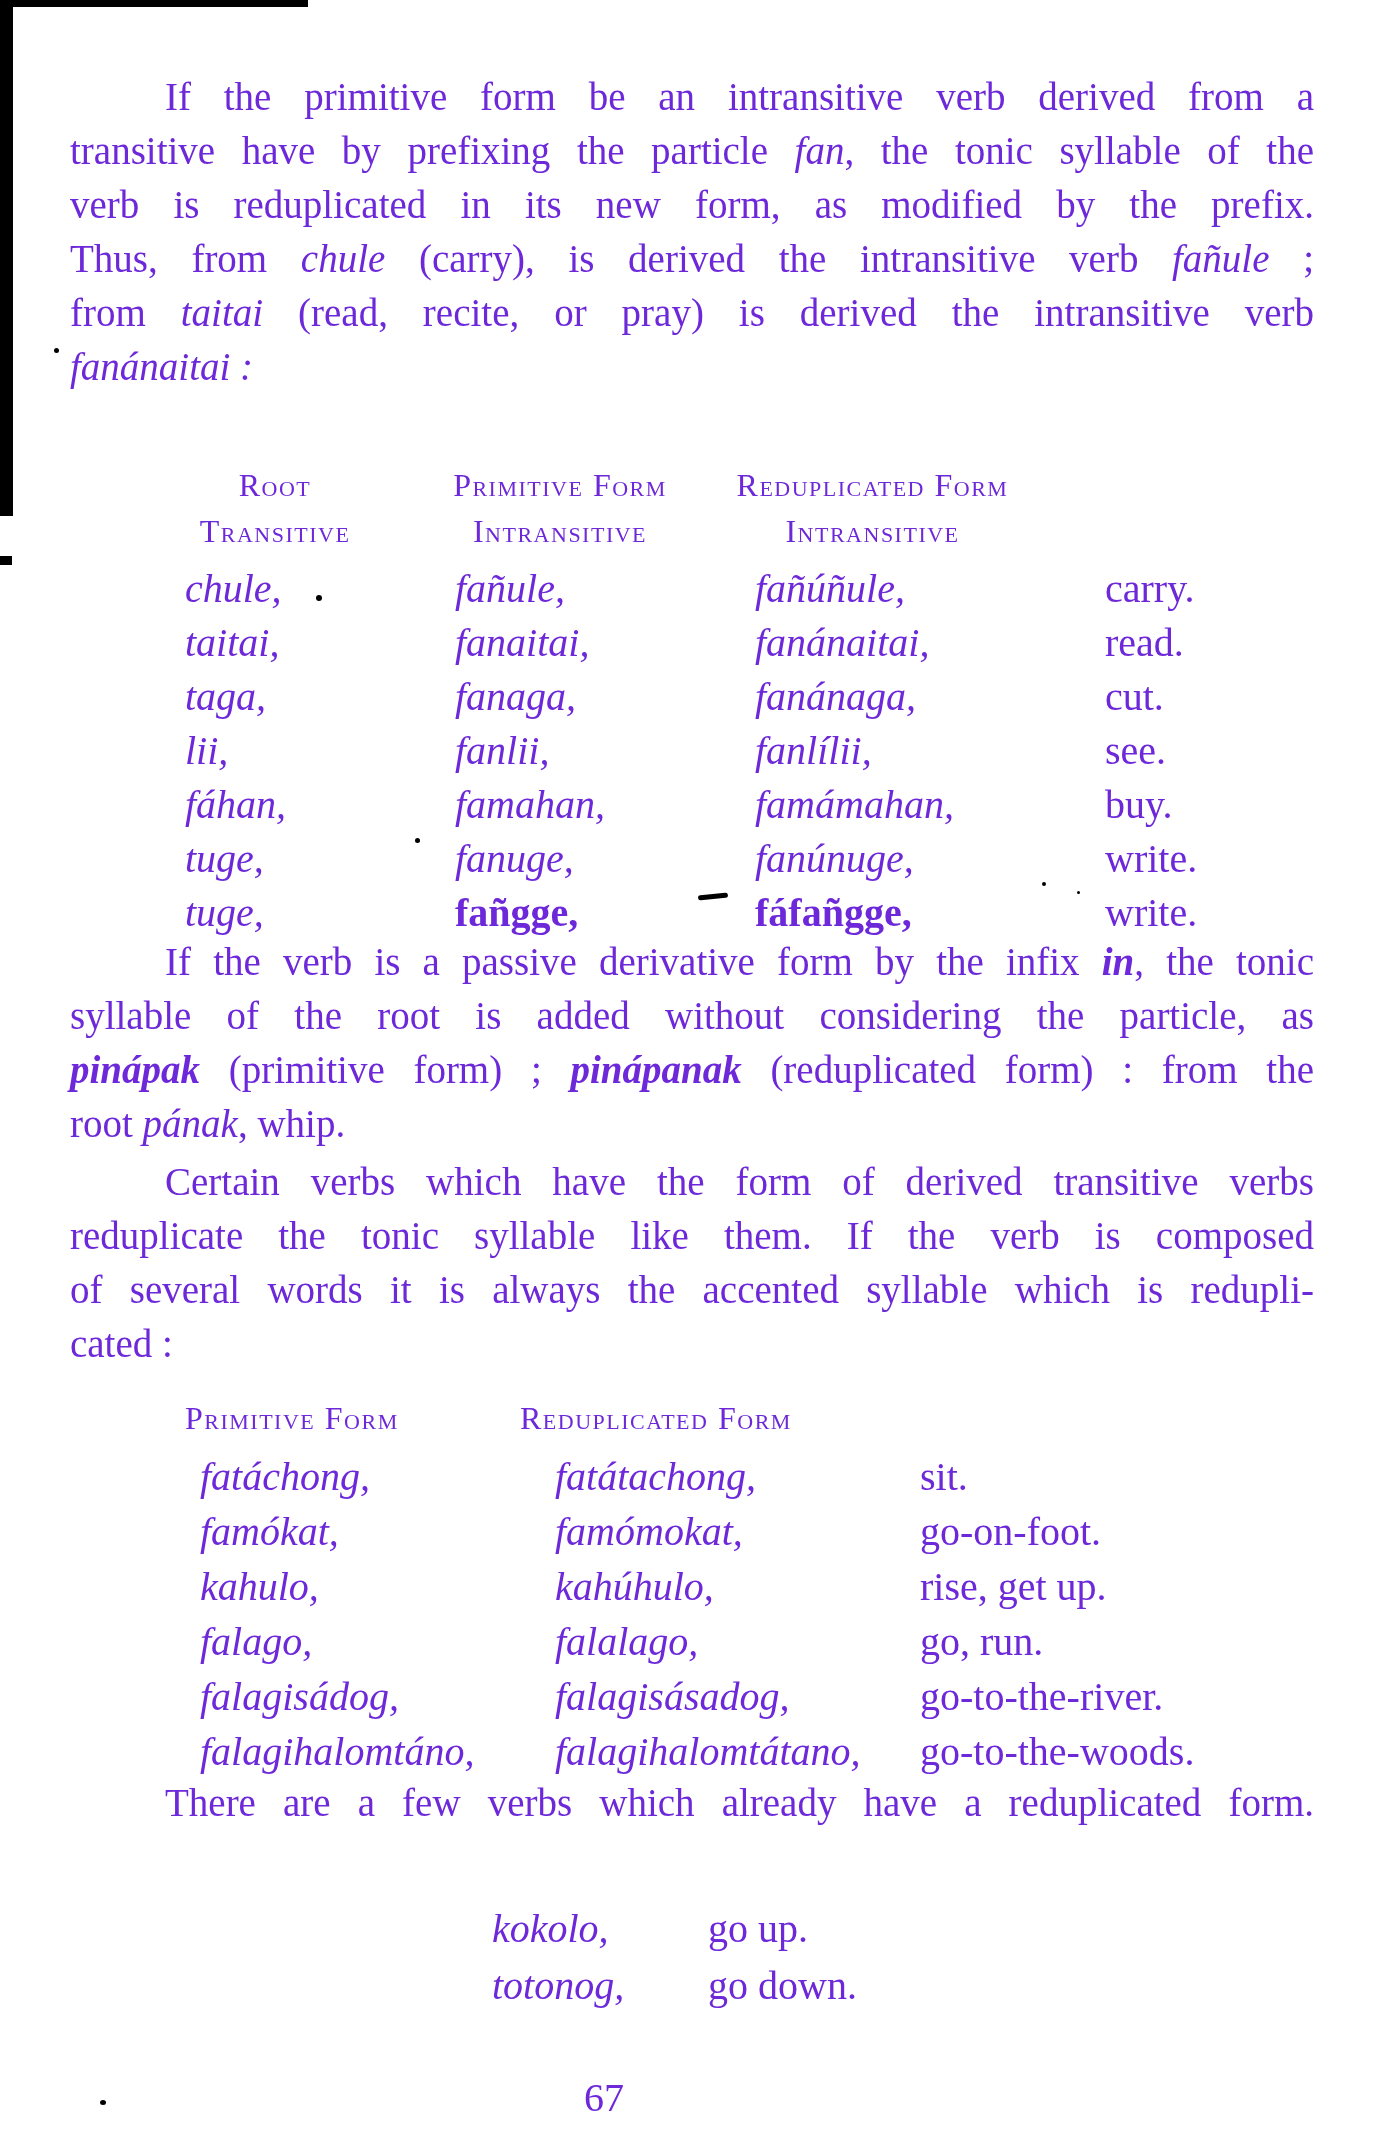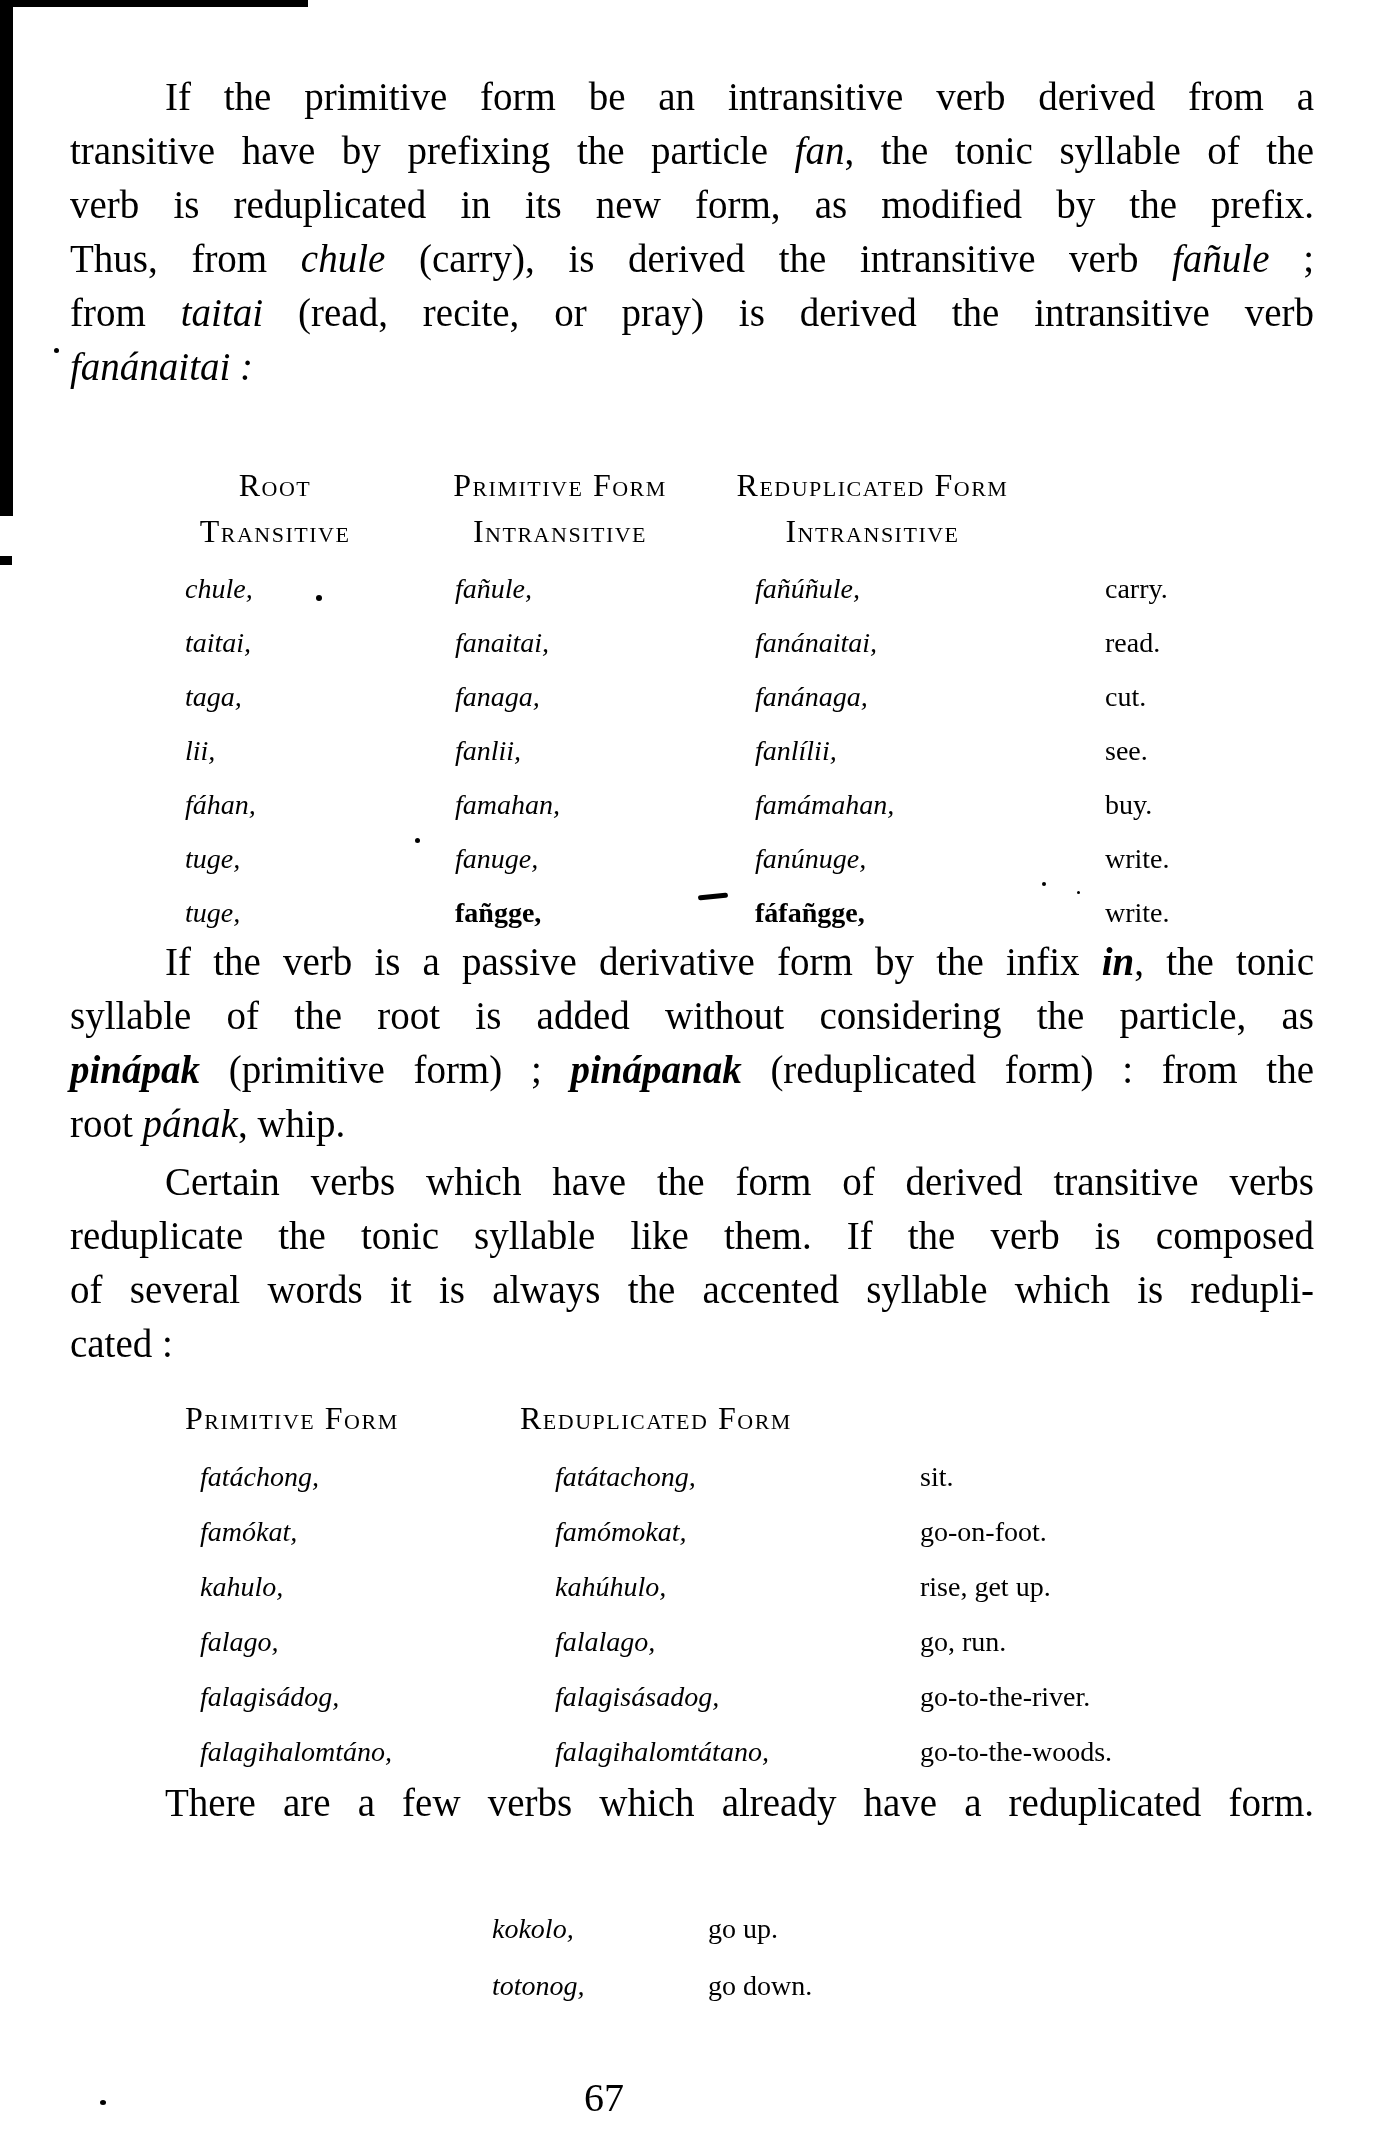--- a/index.html
+++ b/index.html
@@ -1,18 +1,18 @@
 <!DOCTYPE html>
 <html><head>
 <meta charset="utf-8">
 <style>
   html,body{margin:0;padding:0;background:#777;}
   .page{
     position:relative;width:1380px;height:2150px;background:#ffffff;
-    font-family:"Liberation Serif","DejaVu Serif",serif;color:#000000;
+    font-family:"Liberation Serif","DejaVu Serif",serif;color:#6d28d9;
     overflow:hidden;margin:0 auto;
   }
   
   .para{position:absolute;left:70px;width:1244px;font-size:39px;}
   .ln{height:54px;line-height:54px;text-align:justify;text-align-last:justify;white-space:normal;}
   .ln.end{text-align-last:left;}
   .ln.indent{text-indent:95px;}
   .it{font-style:italic;}
   .bi{font-style:italic;font-weight:bold;}
   .b{font-weight:bold;}
@@ -21,21 +21,21 @@
   .p3{top:1155px;}
   .p4{top:1776px;}
   
   .sc{font-variant-caps:small-caps;font-size:32px;letter-spacing:1.5px;line-height:46px;}
   
   .t1,.t2,.mini{position:absolute;left:0;top:0;width:1380px;height:0;}
   .hb{position:absolute;text-align:center;top:462px;}
   .hba{left:155px;width:240px;}
   .hbb{left:415px;width:290px;}
   .hbc{left:700px;width:345px;}
-  .trow{position:absolute;left:0;width:1380px;height:54px;line-height:54px;font-size:28px;}
+  .trow{position:absolute;left:0;width:1380px;height:54px;line-height:54px;font-size:40px;}
   .trow span{position:absolute;}
   .c1{left:185px;} .c2{left:455px;} .c3{left:755px;} .c4{left:1105px;}
   
   .h2{position:absolute;top:1395px;}
   .h2a{left:185px;} .h2b{left:520px;}
   .d1{left:200px;} .d2{left:555px;} .d3{left:920px;}
   
   .m1{left:492px;} .m2{left:708px;}
   
   .section{

